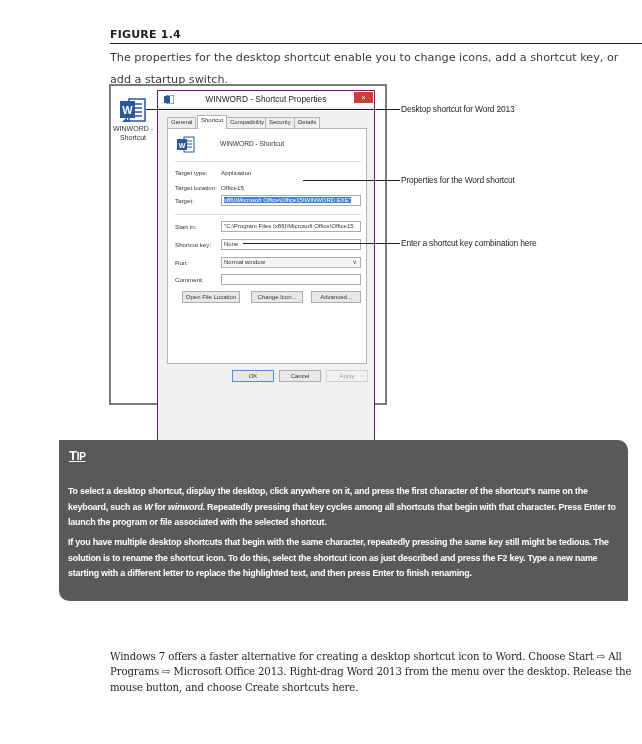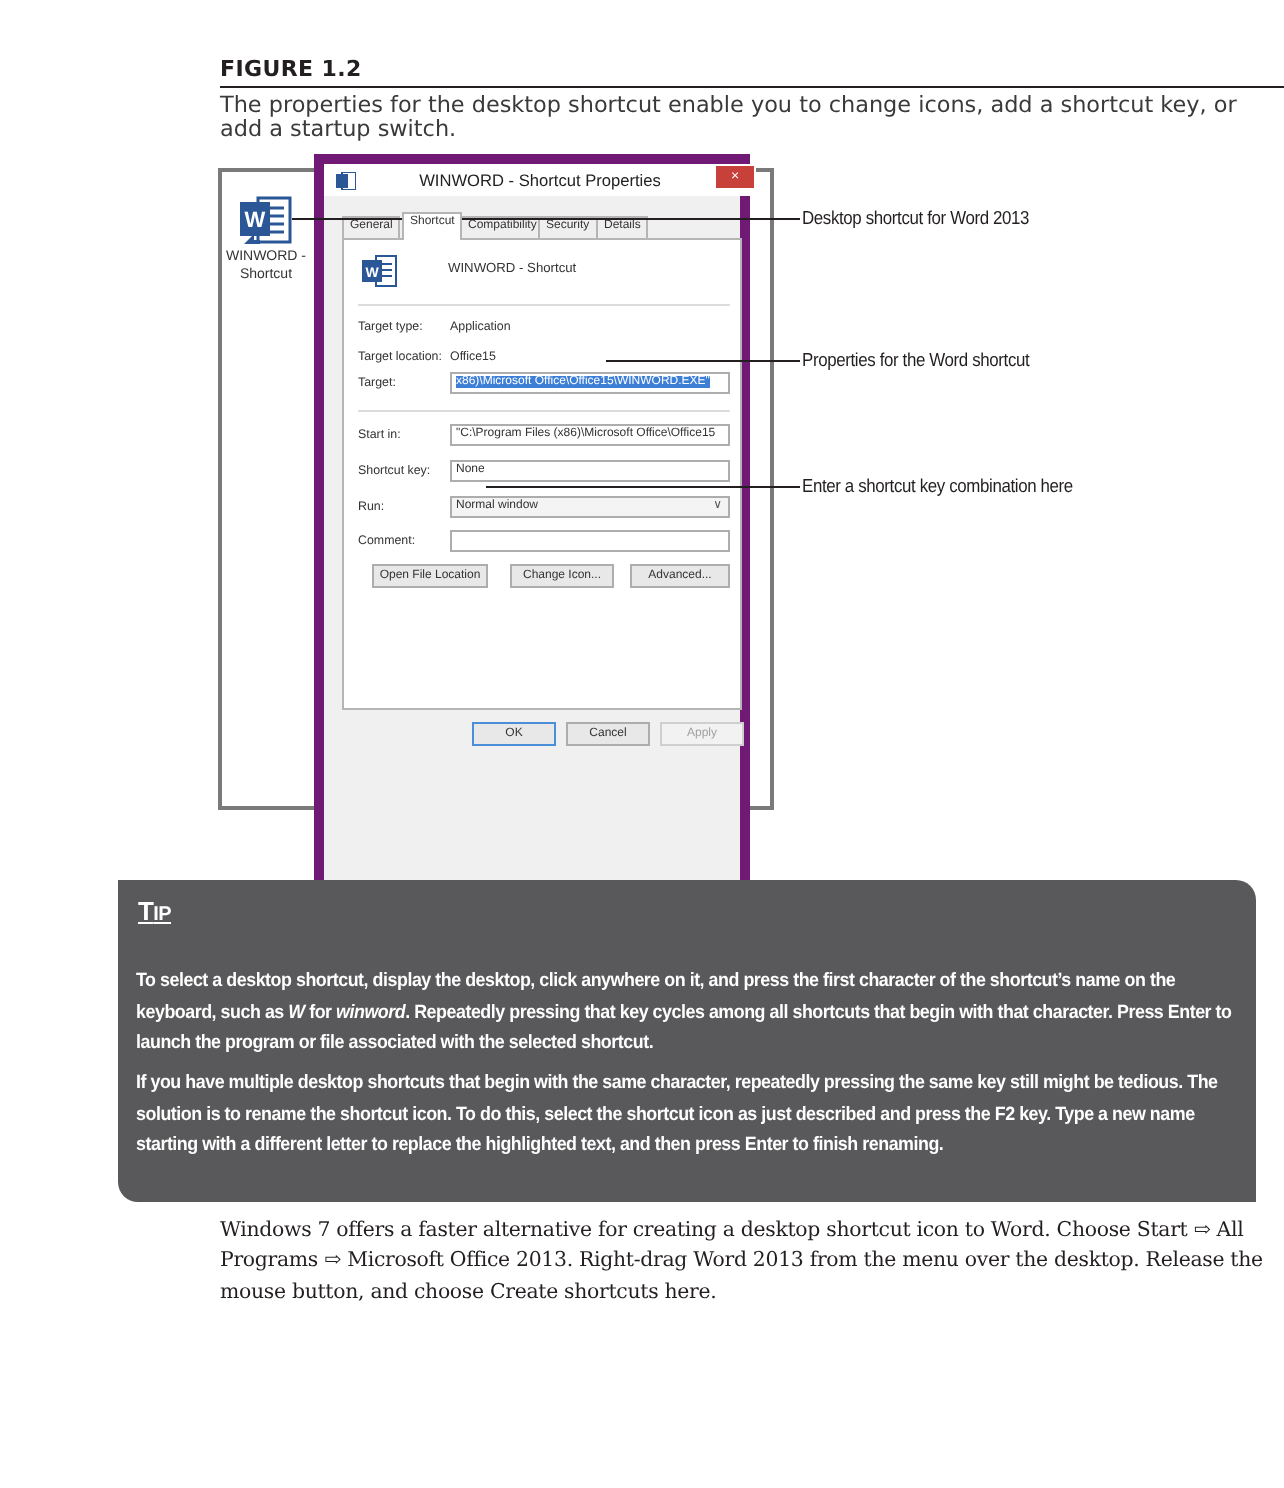--- a/index.html
+++ b/index.html
@@ -1,28 +1,28 @@
 <!DOCTYPE html>
 <html><head>
   <meta charset="utf-8">
   <style>
     * { box-sizing: border-box; margin: 0; padding: 0; }
     html, body { width: 642px; height: 744px; background: #ffffff; overflow: hidden; }
     body { position: relative; font-family: "Liberation Sans", sans-serif; color: #231f20; }
 
     .fig-label { position: absolute; left: 110px; top: 28px; font-family: "DejaVu Sans", sans-serif; font-weight: bold; font-size: 11px; letter-spacing: 0.2px; color: #231f20; }
     .fig-rule { position: absolute; left: 110px; top: 43px; width: 532px; height: 1px; background: #231f20; }
-    .fig-caption { position: absolute; left: 110px; top: 47px; width: 532px; font-family: "DejaVu Sans", sans-serif; font-size: 11.2px; line-height: 12px; color: #3a3a3a; }
+    .fig-caption { position: absolute; left: 110px; top: 47px; width: 532px; font-family: "DejaVu Sans", sans-serif; font-size: 11.2px; line-height: 22px; color: #3a3a3a; }
 
     .shot-frame { position: absolute; left: 109px; top: 84px; width: 278px; height: 321px; border: 2px solid #7a7a7a; background: #fff; }
 
     .desk-icon { position: absolute; left: 119px; top: 96px; width: 28px; height: 28px; }
     .desk-label { position: absolute; left: 109px; top: 124px; width: 48px; text-align: center; font-size: 7px; line-height: 9px; color: #333; }
 
-    .dialog { position: absolute; left: 157px; top: 77px; width: 218px; height: 384px; background: #f0f0f0; border: 5px solid #701a75; }
+    .dialog { position: absolute; left: 157px; top: 90px; width: 218px; height: 384px; background: #f0f0f0; border: 1px solid #701a75; }
     .titlebar { position: absolute; left: 0; top: 0; width: 216px; height: 16px; background: #fff; }
     .title-icon { position: absolute; left: 6px; top: 4px; width: 10px; height: 9px; }
     .title-text { position: absolute; left: 0; width: 216px; top: 3px; text-align: center; font-size: 8.3px; color: #222; }
     .close-btn { position: absolute; left: 196px; top: 1px; width: 19px; height: 11px; background: #c8403a; color: #fff; font-size: 7px; text-align: center; line-height: 11px; }
 
     .tabs { position: absolute; left: 9px; top: 24px; height: 13px; }
     .tab { position: absolute; top: 2px; height: 11px; border: 1px solid #b5b5b5; border-bottom: none; background: #efefef; font-size: 6px; line-height: 9px; padding: 0 3px; color: #333; white-space: nowrap; }
     .tab.active { top: 0; height: 14px; background: #fff; z-index: 2; }
 
     .tab-panel { position: absolute; left: 9px; top: 37px; width: 200px; height: 236px; background: #fff; border: 1px solid #b5b5b5; }
@@ -42,26 +42,26 @@
 
     .leader { position: absolute; height: 1px; background: #231f20; }
     .callout { position: absolute; left: 401px; font-family: "Liberation Sans", sans-serif; font-size: 9.4px; color: #231f20; letter-spacing: -0.2px; transform: scaleX(0.9); transform-origin: left; }
 
     .tip-box { position: absolute; left: 59px; top: 440px; width: 569px; height: 161px; background: #59585a; border-radius: 0 10px 0 10px; color: #fff; }
     .tip-head { position: absolute; left: 10px; top: 8px; font-size: 13px; font-weight: bold; letter-spacing: -0.3px; font-family: "Liberation Sans", sans-serif; text-decoration: underline; }
     .tip-head small { font-size: 10px; }
     .tip-para { position: absolute; left: 9px; width: 555px; font-size: 9.6px; line-height: 15.5px; font-weight: bold; letter-spacing: -0.25px; transform: scaleX(0.93); transform-origin: left; width: 595px; }
     .tip-para i { font-style: italic; }
 
-    .body-text { position: absolute; left: 110px; top: 608px; width: 530px; font-family: "DejaVu Serif", serif; font-size: 10.2px; line-height: 15.4px; color: #231f20; letter-spacing: -0.15px; }
+    .body-text { position: absolute; left: 110px; top: 649px; width: 530px; font-family: "DejaVu Serif", serif; font-size: 10.2px; line-height: 15.4px; color: #231f20; letter-spacing: -0.15px; }
   </style>
 </head>
 <body>
 
-<div class="fig-label">FIGURE 1.2</div>
+<div class="fig-label">FIGURE 1.4</div>
 <div class="fig-rule"></div>
 <div class="fig-caption">The properties for the desktop shortcut enable you to change icons, add a shortcut key, or add a startup switch.</div>
 
 <div class="shot-frame"></div>
 
 <svg class="desk-icon" viewBox="0 0 28 28">
   <rect x="10" y="3" width="16" height="22" fill="#fff" stroke="#2b5797" stroke-width="1.5"></rect>
   <line x1="14" y1="8" x2="23" y2="8" stroke="#2b5797" stroke-width="1.5"></line>
   <line x1="14" y1="12" x2="23" y2="12" stroke="#2b5797" stroke-width="1.5"></line>
   <line x1="14" y1="16" x2="23" y2="16" stroke="#2b5797" stroke-width="1.5"></line>

